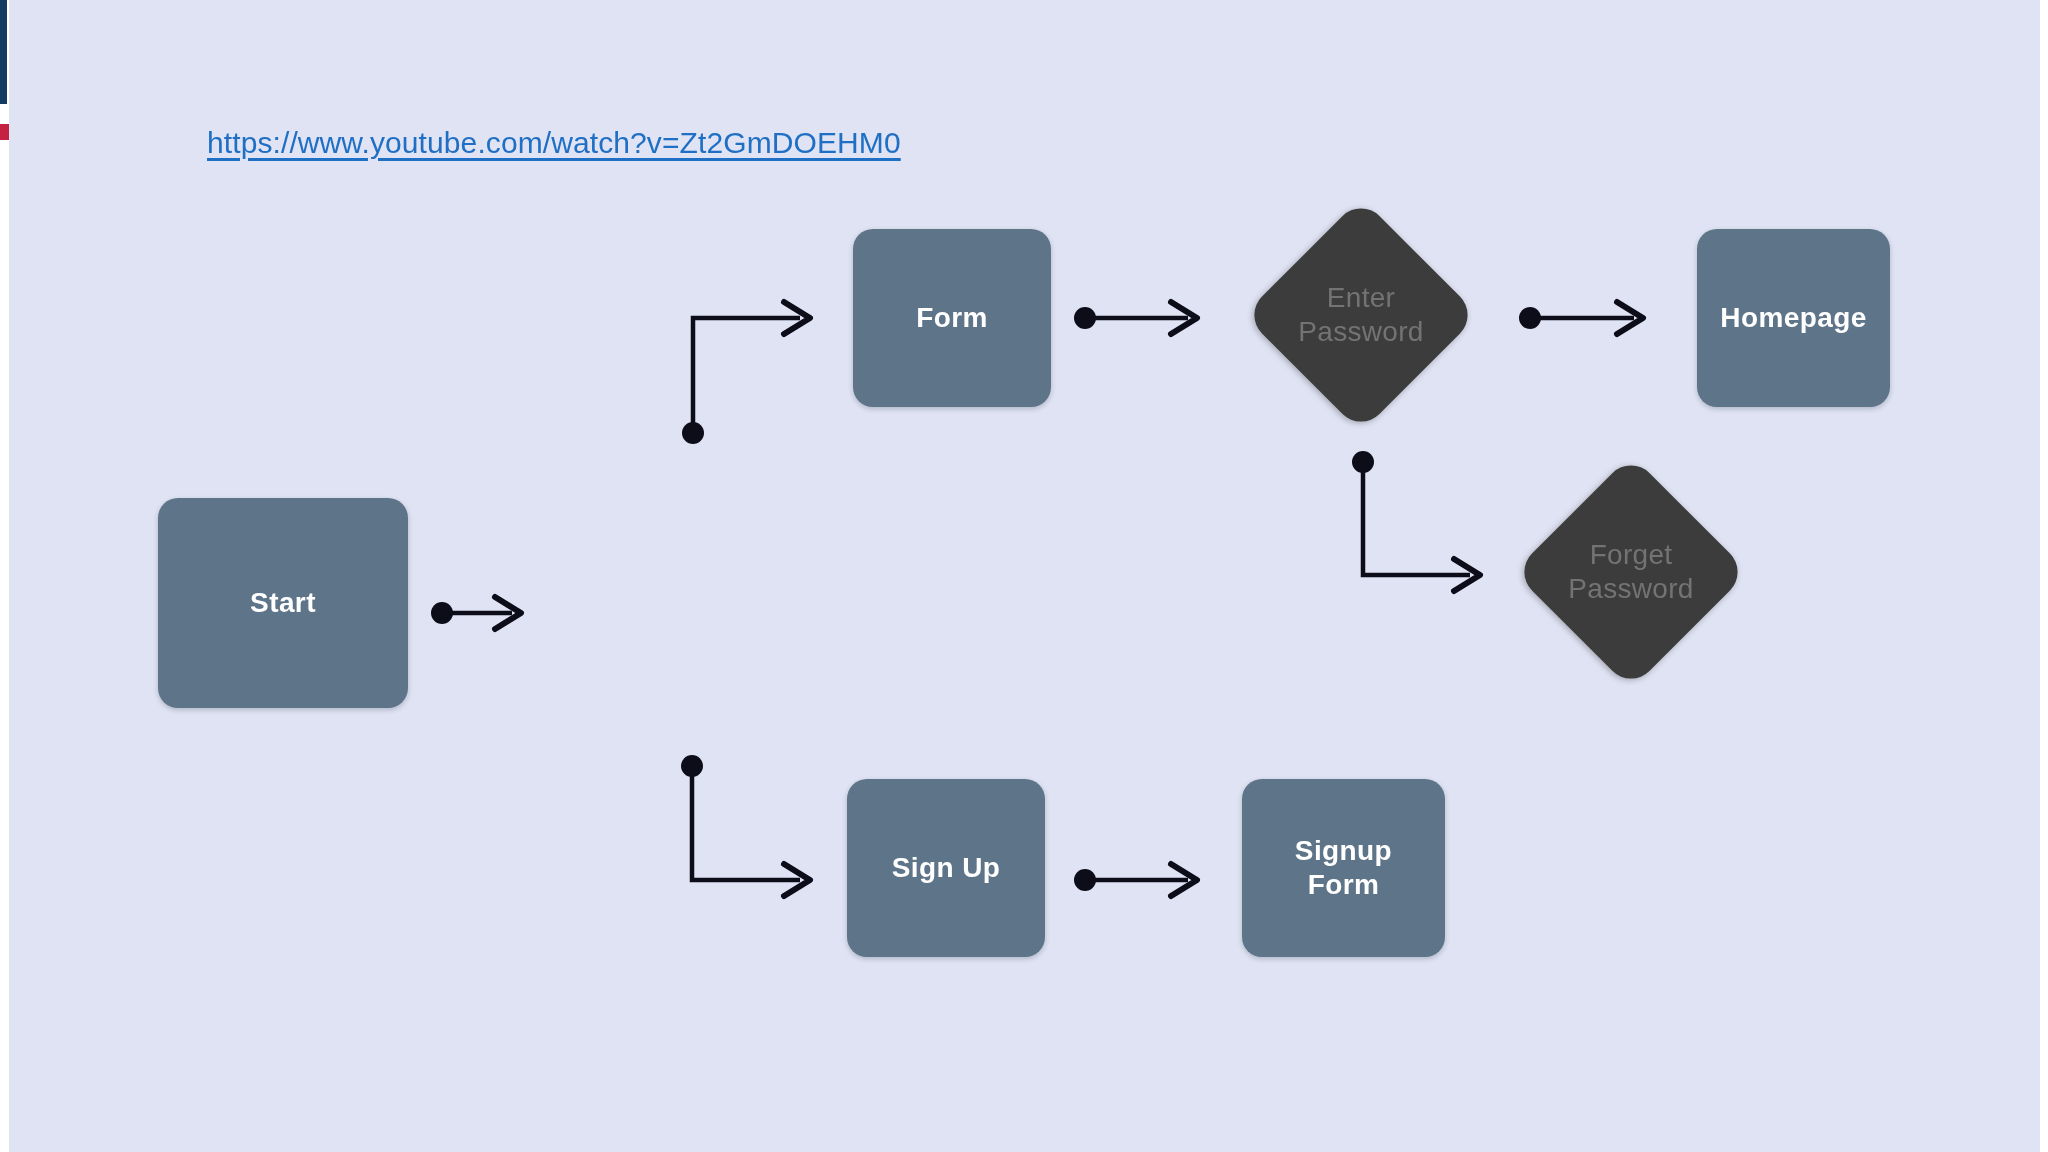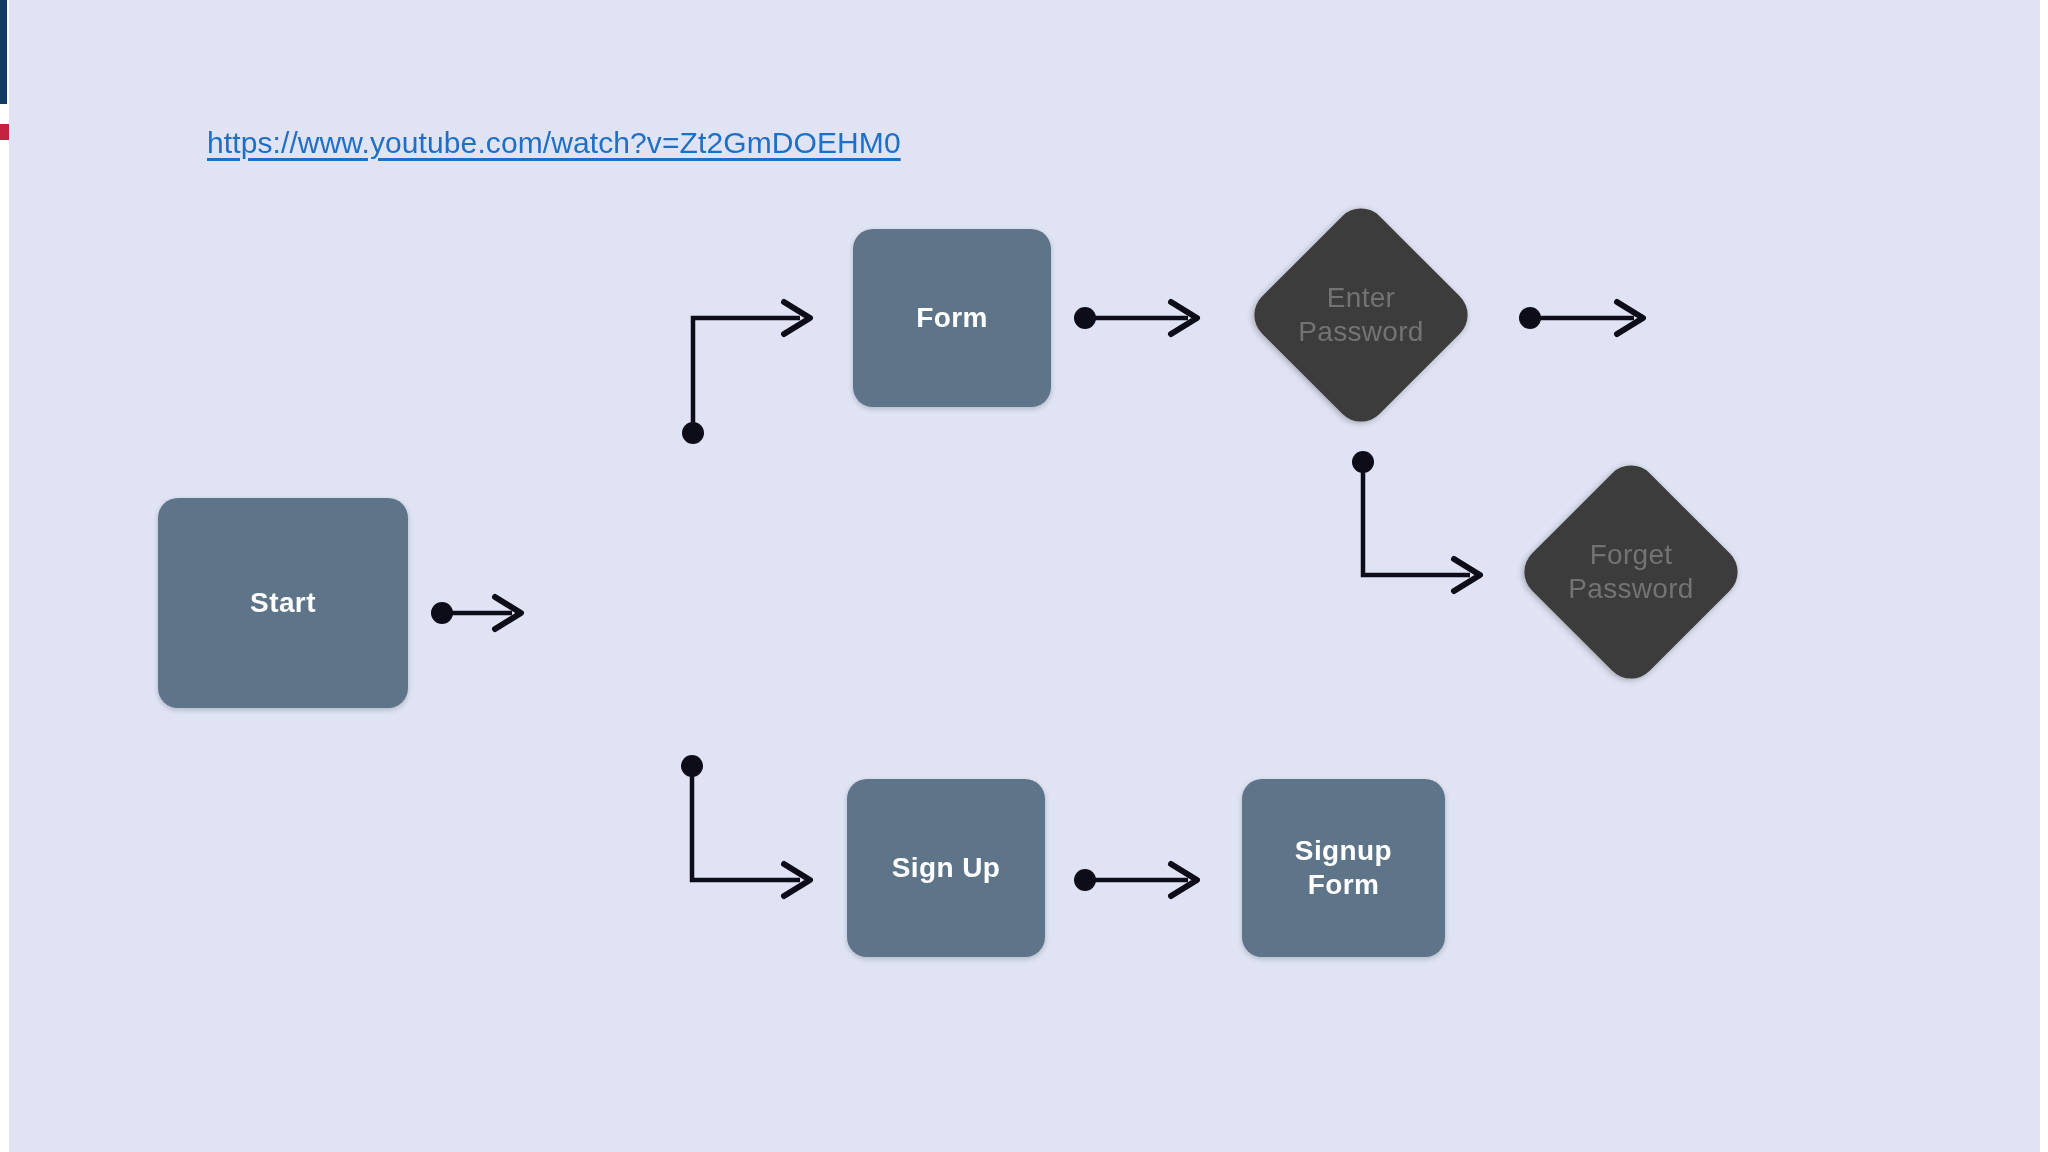--- a/index.html
+++ b/index.html
@@ -145,20 +145,23 @@
   <div class="node box" style="left:853px;top:229px;width:198px;height:178px;">
     <span class="box-label">Form</span>
   </div>
 
   <div class="diamond-wrap" style="left:1278px;top:232px;width:166px;height:166px;">
     <div class="diamond"></div>
     <div class="diamond-label" style="width:270px;left:-52px;">Enter
 Password</div>
   </div>
 
+  <div class="node box" style="left:1697px;top:229px;width:193px;height:178px;">
+    <span class="box-label">Homepage</span>
+  </div>
 
   <div class="diamond-wrap" style="left:1548px;top:489px;width:166px;height:166px;">
     <div class="diamond"></div>
     <div class="diamond-label" style="width:270px;left:-52px;">Forget
 Password</div>
   </div>
 
   <div class="node box" style="left:847px;top:779px;width:198px;height:178px;">
     <span class="box-label">Sign Up</span>
   </div>

